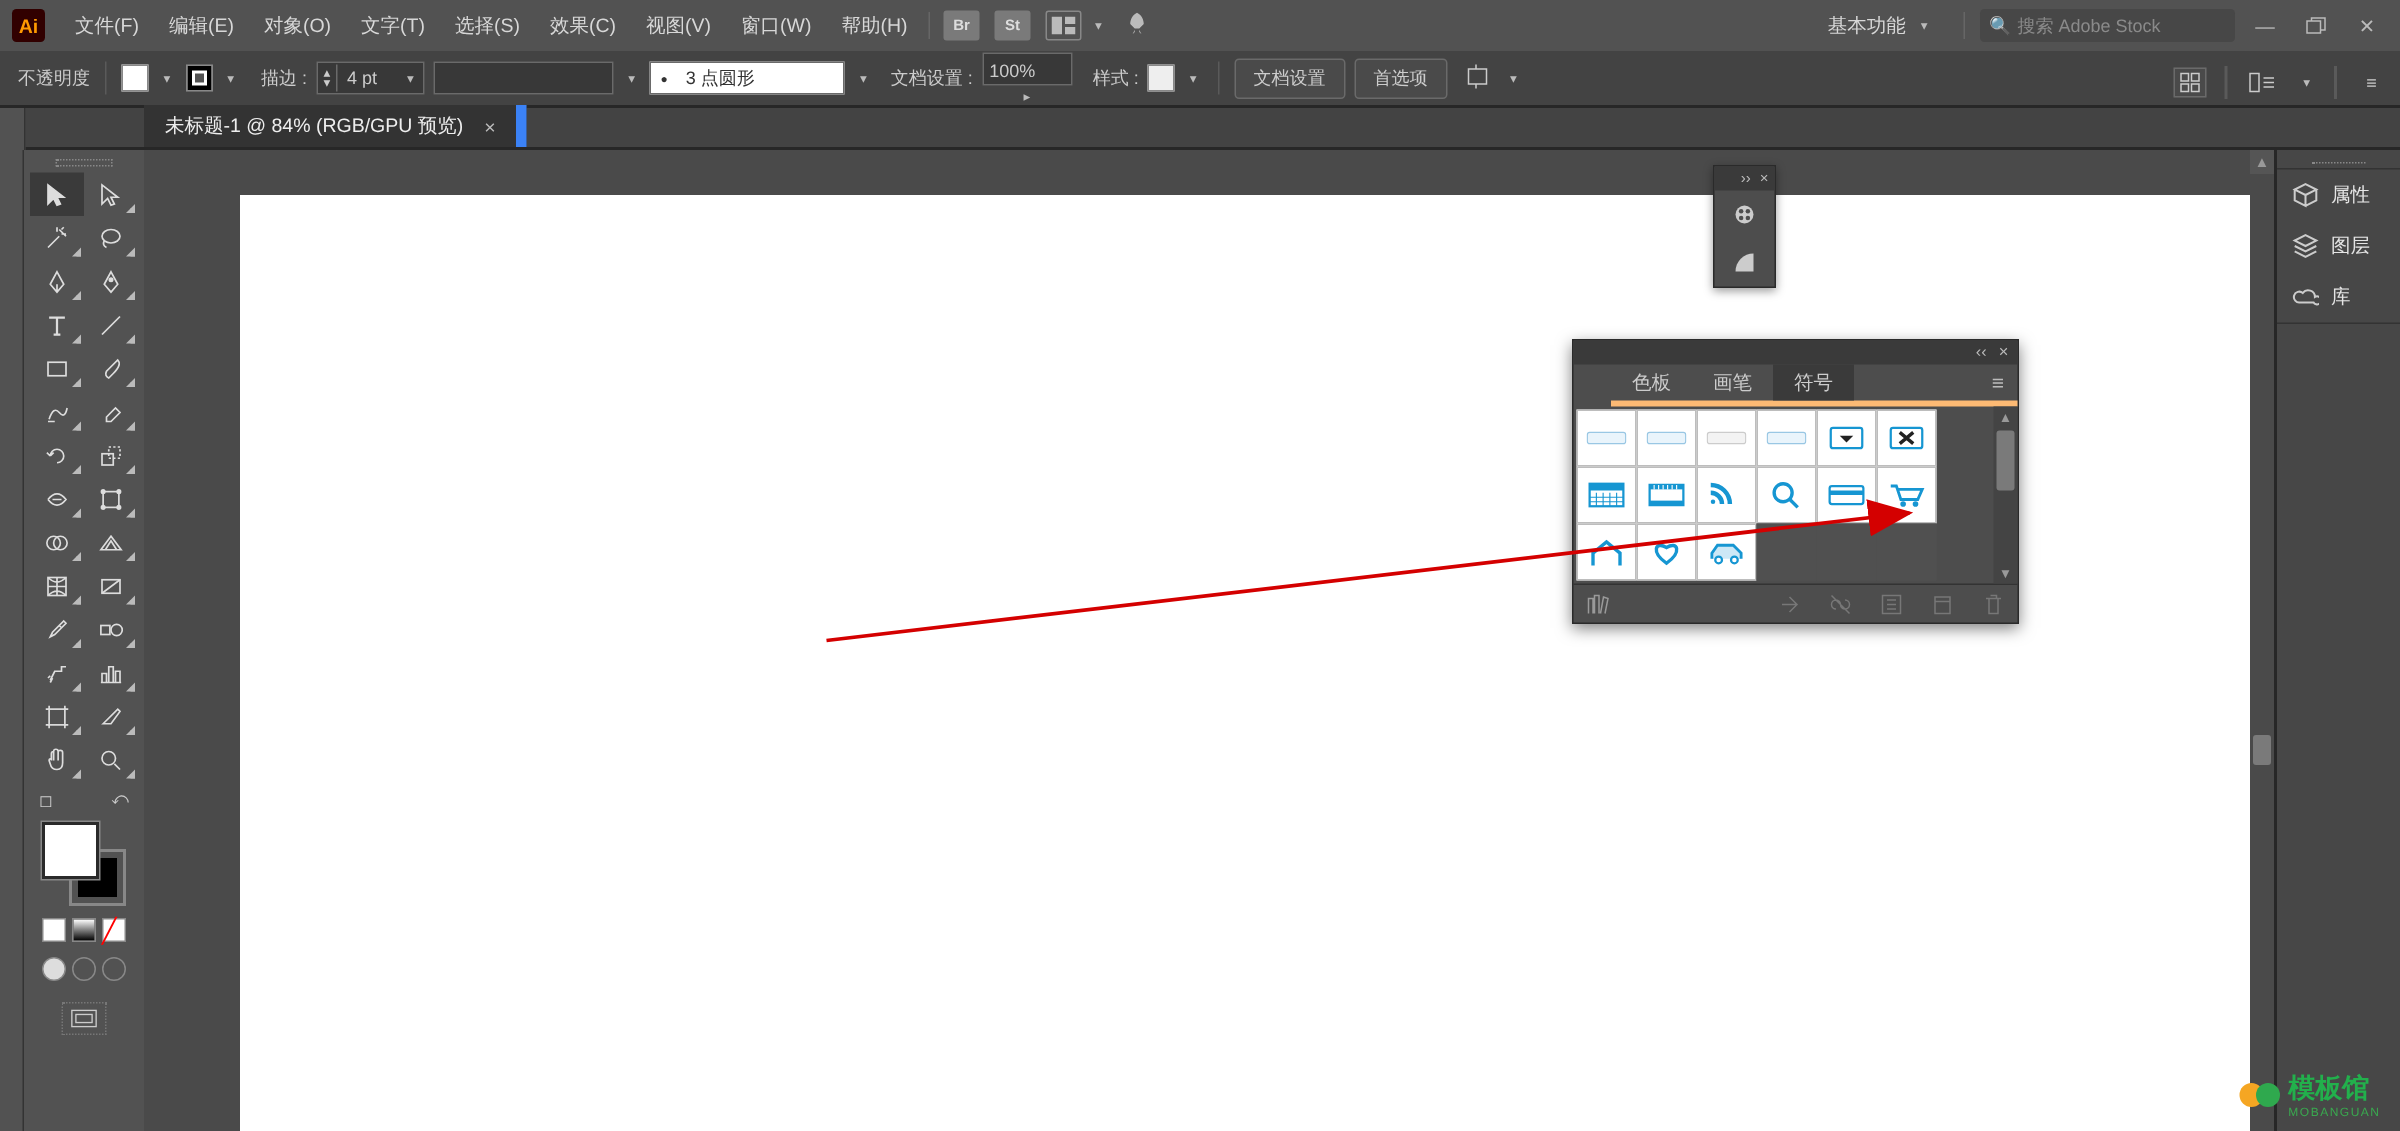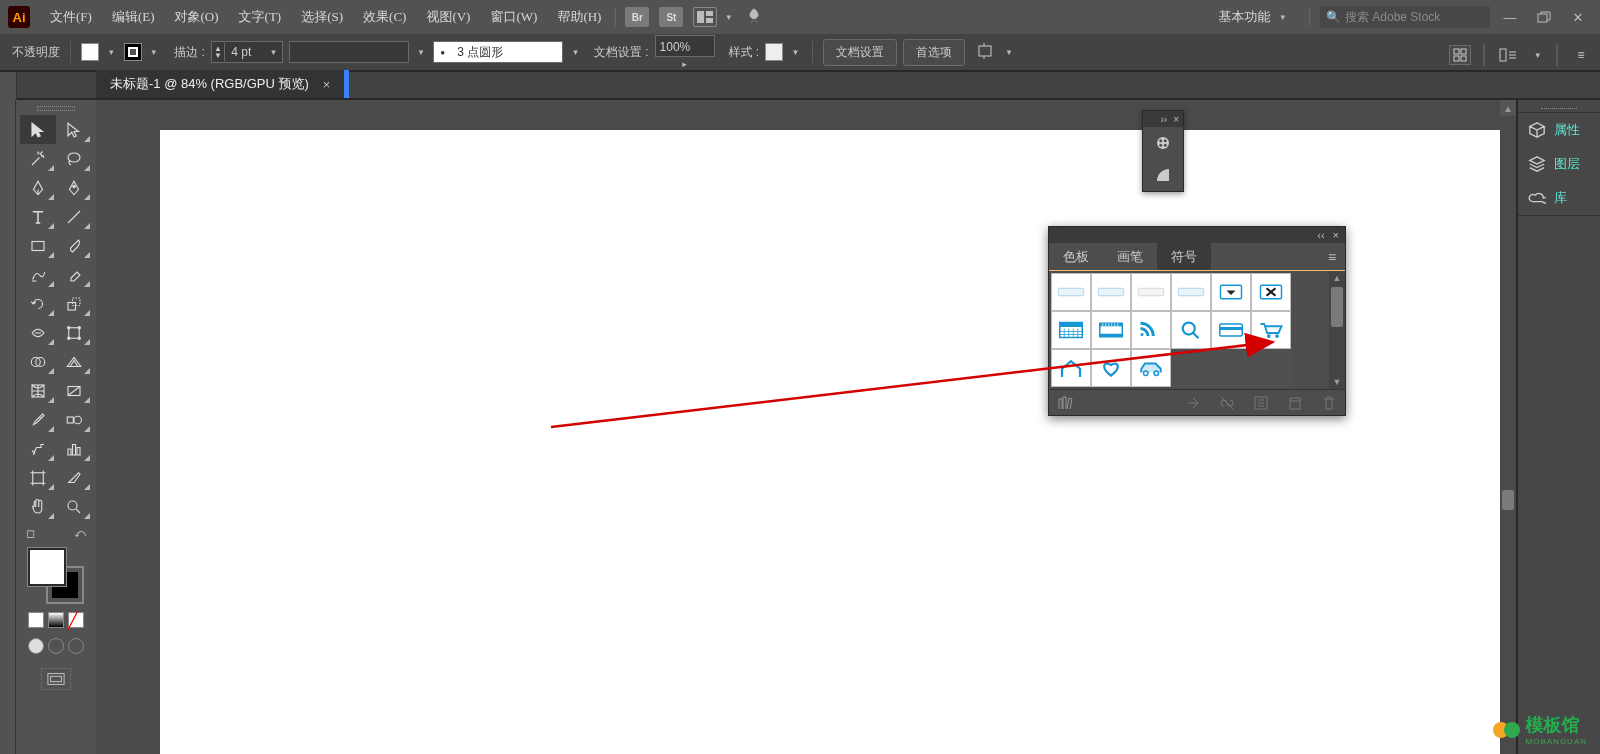--- a/index.html
+++ b/index.html
@@ -1,21 +1,21 @@
 <!DOCTYPE html>
 <html><head>
 <meta charset="utf-8">
 <style>
 * { margin: 0; padding: 0; box-sizing: border-box; font-family: "Microsoft YaHei", "Segoe UI", sans-serif; user-select: none; }
 body { background: #333; width: 1600px; height: 754px; overflow: hidden; position: relative; }
 
 
 .menubar { height: 34px; background: #525252; display: flex; align-items: center; padding: 0 8px; color: #d7d7d7; font-size: 13px; }
 .app-icon { width: 22px; height: 22px; background: #310000; border-radius: 3px; display: flex; align-items: center; justify-content: center; margin-right: 10px; color: #ff9a00; font-weight: bold; font-size: 13px; }
-.menubar .menu-item { padding: 5px 10px; cursor: pointer; font-family: Liberation Serif, serif; }
+.menubar .menu-item { padding: 5px 10px; cursor: pointer; }
 .menubar .menu-sep { width: 1px; height: 18px; background: #666; margin: 0 4px; }
 .menubar .sq-icon { width: 24px; height: 20px; background: #7a7a7a; border-radius: 2px; margin: 0 5px; display: flex; align-items: center; justify-content: center; font-size: 10px; color: #ddd; font-weight: bold; }
 .menubar .right-group { margin-left: auto; display: flex; align-items: center; gap: 6px; justify-content: space-between; }
 .workspace-dd { display: flex; align-items: center; gap: 6px; padding: 3px 10px; cursor:pointer; }
 .search-box { width: 170px; height: 22px; background: #474747; border-radius: 3px; display: flex; align-items: center; padding: 0 6px; font-size: 12px; color: #8a8a8a; }
 .win-btn { width: 28px; height: 20px; display: flex; align-items: center; justify-content: center; color: #bbb; cursor:pointer; }
 
 
 .controlbar { height: 38px; background: #434343; border-bottom: 2px solid #272727; display: flex; align-items: center; padding: 0 12px; color: #ccc; font-size: 12px; gap: 6px; }
 .controlbar .label { white-space: nowrap; }
@@ -24,21 +24,21 @@
 .ctrl-btn { padding: 4px 12px; border: 1px solid #6a6a6a; border-radius: 3px; background: #4a4a4a; cursor:pointer; }
 .stroke-field, .brush-field { display:flex; align-items:center; height:22px; border:1px solid #6a6a6a; background:#383838; font-size:12px; }
 .stroke-field span,.brush-field span{ padding:0 6px; }
 .opacity-field { display:flex; align-items:center; gap:2px;flex-direction:column; }
 .opacity-val { width:60px; text-align:left; padding-left:4px; border:1px solid #6a6a6a; height:22px; line-height:22px; background:#383838;}
 .ctrl-sep { width:1px; height:22px; background:#5a5a5a; margin:0 4px;}
 
 
 .tabrow { height: 28px; background: #434343; display:flex; align-items:flex-end; padding-left: 96px; border-bottom:2px solid #272727; }
 .tabrow::before { content:""; position:absolute; left:0; top:72px; width:16px; height:28px; background:#525252; border-right:1px solid #333;}
-.doc-tab { height: 28px; background:#333; padding:0 14px; display:flex; align-items:center; color:#eee; font-size:13px; border-right:5px solid #3b82f6; gap:14px; cursor:pointer;}
+.doc-tab { height: 28px; background:#333; padding:0 14px; display:flex; align-items:center; color:#eee; font-size:13px; border-right:7px solid #3b82f6; gap:14px; cursor:pointer;}
 .doc-tab .close { font-size:13px; color:#bbb; }
 
 
 .main { position:absolute; top:100px; bottom:0; left:0; right:0; display:flex; }
 .status-col { width:16px; background:#525252; border-right:1px solid #333; }
 .toolbox { width: 80px; background: #525252; padding-top:6px; display:flex; flex-direction:column; align-items:center; }
 .tool-handle { width:38px; height:5px; border:1px dotted #888; margin-bottom:4px; }
 .tool-grid { display:grid; grid-template-columns: 36px 36px; gap:0px; }
 .tool { width:36px; height:29px; display:flex; align-items:center; justify-content:center; color:#ddd; cursor:pointer; position:relative;}
 .tool.corner::after { content:""; position:absolute; right:2px; bottom:2px; border:3px solid transparent; border-right-color:#bbb; border-bottom-color:#bbb; }
@@ -63,42 +63,42 @@
 
 .float-panel { position:absolute; width:42px; background:#4d4d4d; border:1px solid #2a2a2a; box-shadow:0 2px 6px rgba(0,0,0,.4); }
 .fp-head { height:16px; background:#3a3a3a; display:flex; align-items:center; justify-content:flex-end; gap:6px; padding:0 4px; font-size:10px; color:#bbb;}
 .fp-row { height:32px; display:flex; align-items:center; justify-content:center; color:#ccc; cursor:pointer;}
 .fp-row svg { width:18px; height:18px; fill:#ccc; }
 
 
 .sym-panel { position:absolute; width:298px; background:#4d4d4d; border:1px solid #2a2a2a; box-shadow:0 3px 10px rgba(0,0,0,.5); }
 .sym-head { height:16px; background:#3a3a3a; display:flex; align-items:center; justify-content:flex-end; gap:8px; padding:0 6px; color:#bbb; font-size:11px;}
 .sym-head span{cursor:pointer;}
-.sym-tabs { height:28px; display:flex; border-bottom:1px solid #fdba74; }
+.sym-tabs { height:28px; display:flex; border-bottom:4px solid #fdba74;margin-left:25px; }
 .sym-tab { padding:0 14px; display:flex; align-items:center; color:#ccc; font-size:13px; cursor:pointer;}
 .sym-tab.active { background:#3a3a3a;font-family:Liberation Mono, monospace; }
 .sym-menu { margin-left:auto; width:26px; display:flex; align-items:center; justify-content:center; color:#bbb; font-size:14px; cursor:pointer;}
 .sym-body { display:flex; }
 .sym-grid { flex:1; display:grid; grid-template-columns: repeat(6, 40px); grid-auto-rows:38px; padding:2px; gap:0; }
 .sym-cell { background:#fff; border:1px solid #bdbdbd; display:flex; align-items:center; justify-content:center; cursor:pointer; }
 .sym-cell svg { width:30px; height:26px; }
 .sym-cell.empty { background: #505050; border-color:#505050; }
 .sym-scroll { width:16px; background:#444; position:relative;}
 .sym-scroll .sa { height:14px; display:flex;align-items:center;justify-content:center;color:#999;font-size:9px;cursor:pointer;}
 .sym-scroll .st { position:absolute; left:2px; right:2px; top:16px; height:40px; background:#7a7a7a; border-radius:2px;cursor:pointer;}
 .sym-foot { height:26px; border-top:1px solid #333; display:flex; align-items:center; padding:0 8px; gap:18px; }
 .sym-foot .ficon { width:16px; height:16px; color:#9a9a9a; cursor:pointer; display:flex;align-items:center;justify-content:center;}
 .sym-foot .spacer{flex:1;}
 
 
 .right-dock { width:84px; background:#474747; border-left:2px solid #272727; padding-top:4px;}
 .right-handle { height:8px; display:flex; align-items:center; justify-content:center;}
 .right-handle::before{content:""; width:36px; border-top:1px dotted #888; }
 .dock-group { border-top:1px solid #333; border-bottom:1px solid #333; }
-.dock-item { height:34px; display:flex; align-items:center; gap:8px; padding:0 10px; color:#5eead4; font-size:13px; cursor:pointer;}
+.dock-item { height:34px; display:flex; align-items:center; gap:8px; padding:0 10px; color:#e5e5e5; font-size:13px; cursor:pointer;}
 .dock-item svg { width:18px; height:18px; stroke:#ccc; fill:none; stroke-width:1.5;}
 .ctrl-extra { position:absolute; right:8px; top:44px; display:flex; gap:12px; align-items:center;}
 .ctrl-extra .ebox{ width:22px; height:20px; border:1px solid #6a6a6a; background:#4a4a4a; cursor:pointer; display:flex;align-items:center;justify-content:center;color:#ccc;font-size:12px;}
 .ctrl-extra .line{ width:2px;height:22px;background:#5a5a5a;}
 
 
 .arrow-annot { position:absolute; pointer-events:none; }
 
 
 .watermark { position:absolute; right:13px; bottom:8px; display:flex; align-items:center; gap:6px; color:#22b04c; font-weight:bold; font-size:18px; }

